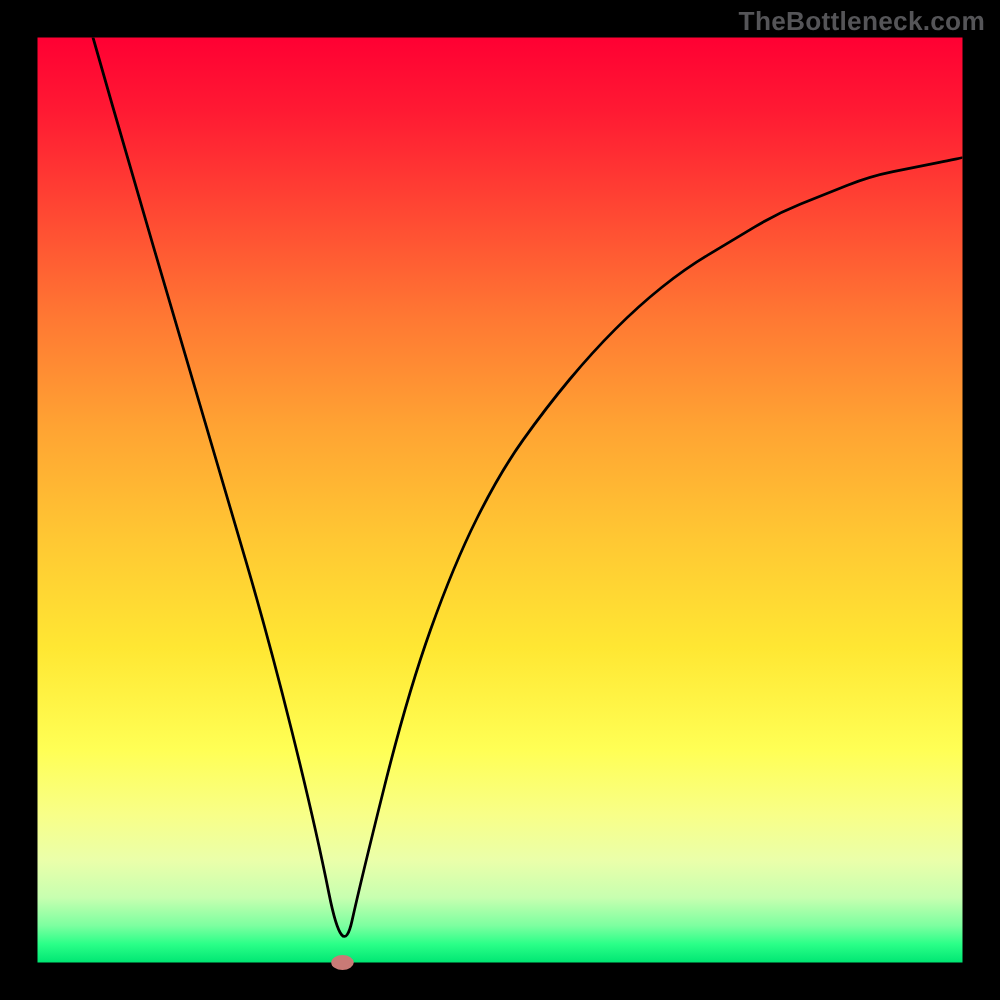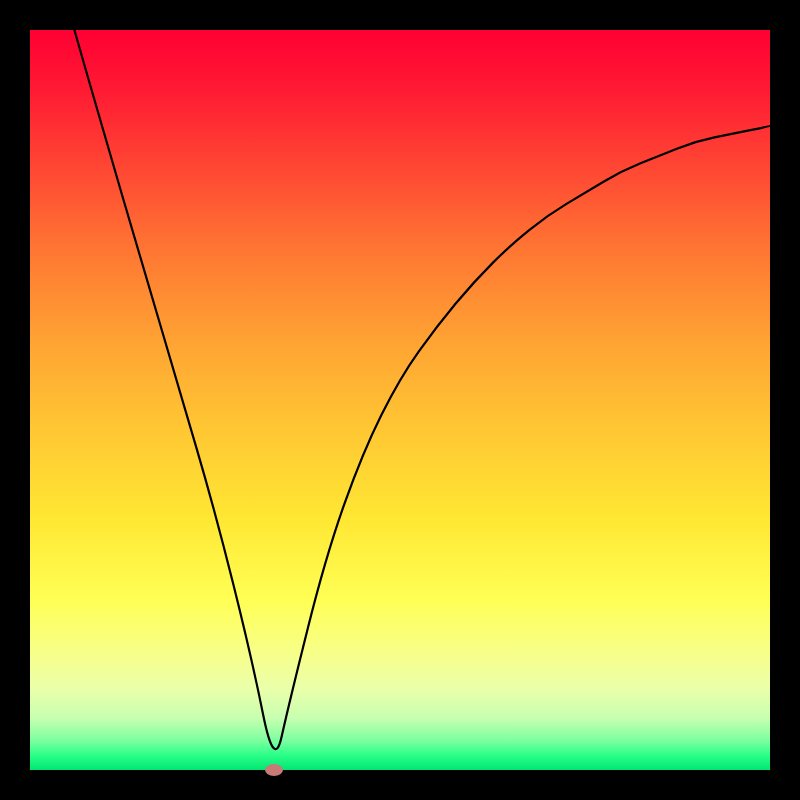--- a/index.html
+++ b/index.html
@@ -64,19 +64,20 @@
     border-radius: 50%;
     transform: translate(-50%, -50%);
     left: 244px;
     top: 737px;
   }
 </style>
 </head>
 <body>
 
 <div class="frame">
+  <div class="watermark">TheBottleneck.com</div>
   <div class="plot">
     <svg class="curve-svg" viewBox="0 0 740 740" preserveAspectRatio="none">
       <path id="curve-path" fill="none" stroke="#000" stroke-width="2.2" stroke-linecap="round" d="M 44.4 0.0 Q 44.4 0.0 59.2 51.8 Q 74.0 103.6 92.5 166.5 Q 111.0 229.4 129.5 292.3 Q 148.0 355.2 166.5 418.1 Q 185.0 481.0 203.5 555.0 Q 222.0 629.0 233.1 684.5 Q 244.2 740.0 251.6 706.7 Q 259.0 673.4 277.5 599.4 Q 296.0 525.4 314.5 473.6 Q 333.0 421.8 351.5 384.8 Q 370.0 347.8 388.5 321.9 Q 407.0 296.0 425.5 273.8 Q 444.0 251.6 462.5 233.1 Q 481.0 214.6 499.5 199.8 Q 518.0 185.0 536.5 173.9 Q 555.0 162.8 573.5 151.7 Q 592.0 140.6 610.5 133.2 Q 629.0 125.8 647.5 118.4 Q 666.0 111.0 684.5 107.3 Q 703.0 103.6 721.5 99.9 T 740.0 96.2"></path>
     </svg>
     <div class="marker" style="left: 244.2px; top: 740px;"></div>
   </div>
 </div>
 
 </body></html>

